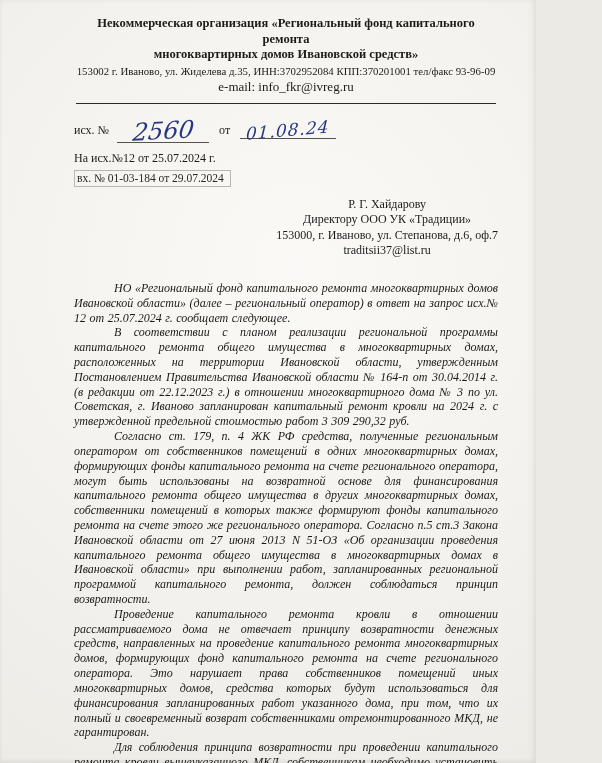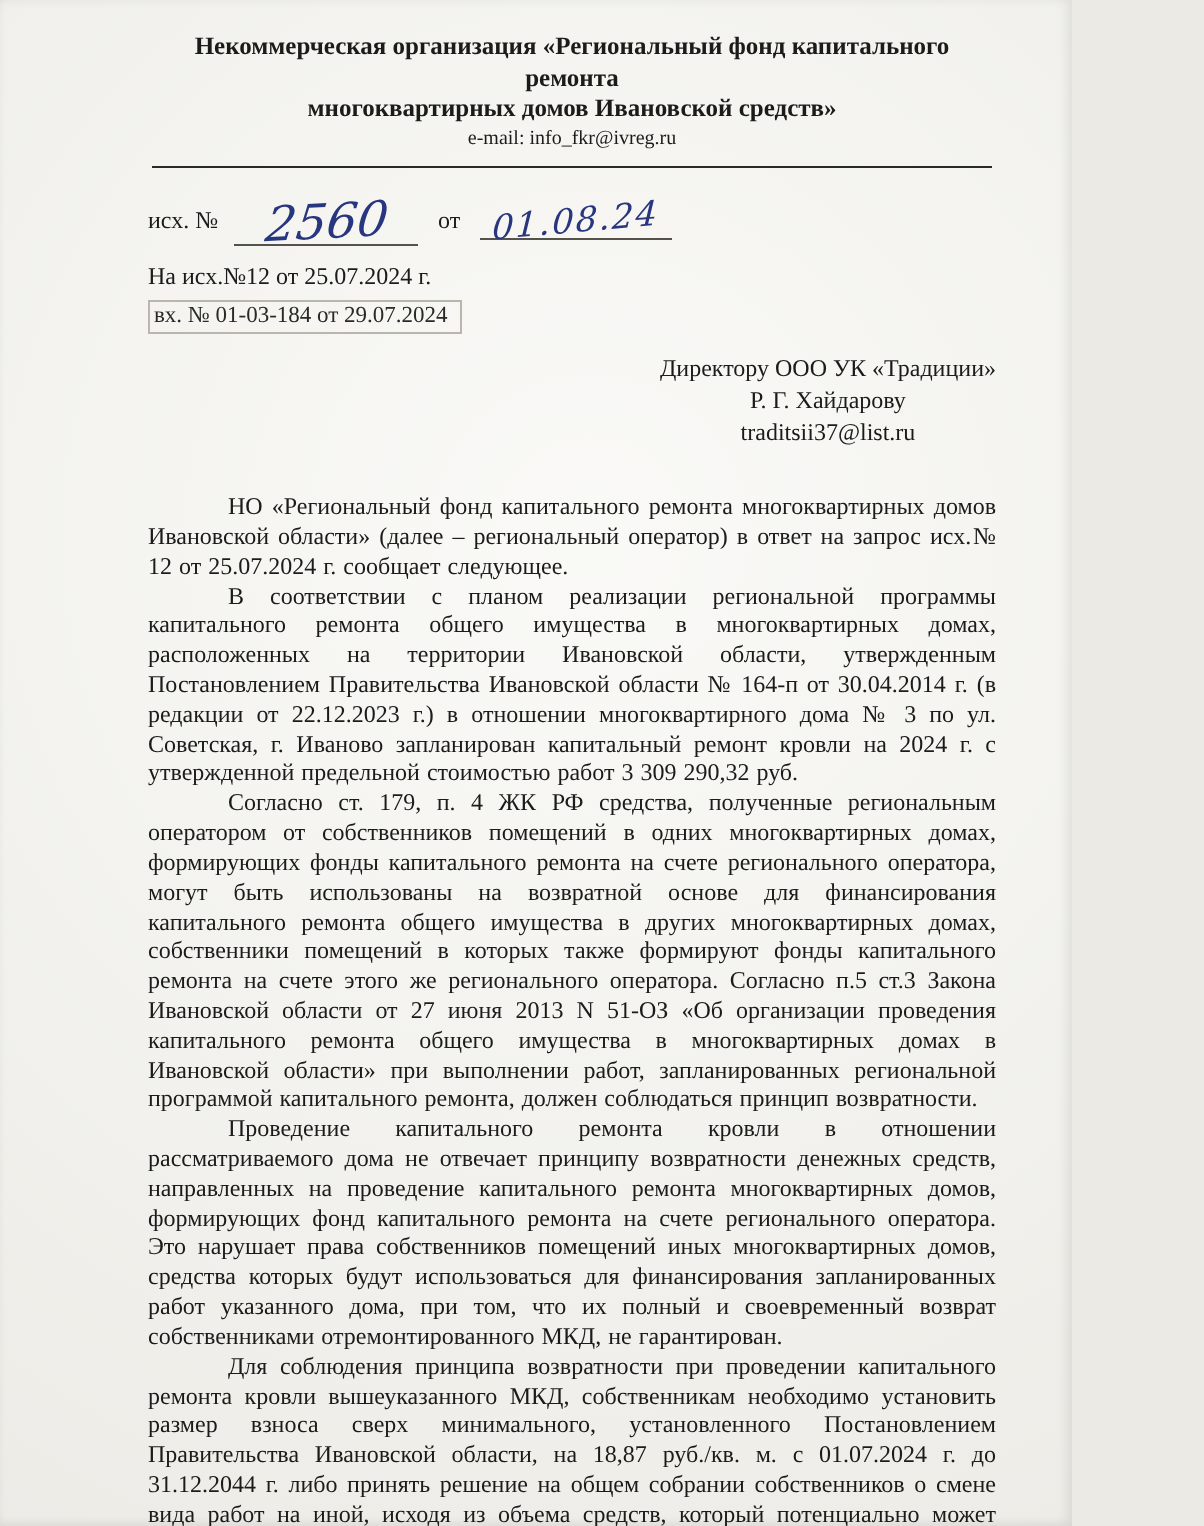--- a/index.html
+++ b/index.html
@@ -16,21 +16,21 @@
     background-image: radial-gradient(circle at 55% 35%, rgba(255,255,255,.5), rgba(0,0,0,.035));
     padding: 16px 38px 14px 74px;
     box-shadow: inset -3px 0 6px rgba(0,0,0,.06), inset 0 -2px 5px rgba(0,0,0,.04);
     overflow: hidden;
   }
 
   
   .letterhead { text-align: center; line-height: 1.25; }
   .org-name { font-weight: bold; font-size: 12.5px; }
   .org-contacts { font-size: 10.8px; margin-top: 2px; }
-  .org-email { font-size: 10px; margin-top: 1px; }
+  .org-email { font-size: 13px; margin-top: 1px; }
   .head-rule { border: none; border-top: 1.6px solid #2a2925; margin: 7px 2px 10px 2px; }
 
   
   .refs { font-size: 12px; }
   .ref-line1 { display: flex; align-items: center; height: 34px; }
   .ref-label { padding-bottom: 1px; }
   .blank {
     display: inline-flex; align-items: flex-end; justify-content: center;
     border-bottom: 1.2px solid #55524c; position: relative;
   }
@@ -56,32 +56,34 @@
     text-align: center; font-size: 12px; line-height: 1.3;
   }
   .recipient .line { white-space: nowrap; }
   .recipient .email { text-underline-offset: 2px; color: #1c1b19; }
 
   
   .body-text { margin-top: 22px; font-size: 12px; line-height: 1.235; }
   .body-text p {
     margin: 0; text-align: justify; text-indent: 40px;
     word-spacing: 0.5px;
+    font-style: italic;
   }
 </style>
 </head>
 <body>
 
 <div class="page">
 
   <div class="letterhead">
     <div class="org-name">
       <span>Некоммерческая организация «Региональный фонд капитального ремонта</span><br>
       <span>многоквартирных домов Ивановской средств»</span>
     </div>
+    <div class="org-contacts">153002 г. Иваново, ул. Жиделева д.35, ИНН:3702952084 КПП:370201001 тел/факс 93-96-09</div>
     <div class="org-email">e-mail: info_fkr@ivreg.ru</div>
   </div>
 
   <hr class="head-rule">
 
   <div class="refs">
     <div class="ref-line1">
       <span class="ref-label">исх. №</span>
       <span class="blank num">
         <span class="handwriting hw-number">2560</span>
@@ -89,22 +91,23 @@
       <span class="ref-label">от</span>
       <span class="blank date">
         <span class="handwriting hw-date">01.08.24</span>
       </span>
     </div>
     <div class="reply-ref">На исх.№12 от 25.07.2024 г.</div>
     <div class="incoming-ref">вх. № 01-03-184 от 29.07.2024</div>
   </div>
 
   <div class="recipient">
+    <div class="line">Р. Г. Хайдарову</div>
     <div class="line">Директору ООО УК «Традиции»</div>
-    <div class="line">Р. Г. Хайдарову</div>
+    <div class="line">153000, г. Иваново, ул. Степанова, д.6, оф.7</div>
     <div class="line email">traditsii37@list.ru</div>
   </div>
 
   <div class="body-text">
     <p>НО «Региональный фонд капитального ремонта многоквартирных домов Ивановской области» (далее – региональный оператор) в ответ на запрос исх.№ 12 от 25.07.2024 г. сообщает следующее.</p>
     <p>В соответствии с планом реализации региональной программы капитального ремонта общего имущества в многоквартирных домах, расположенных на территории Ивановской области, утвержденным Постановлением Правительства Ивановской области № 164-п от 30.04.2014 г. (в редакции от 22.12.2023 г.) в отношении многоквартирного дома № 3 по ул. Советская, г. Иваново запланирован капитальный ремонт кровли на 2024 г. с утвержденной предельной стоимостью работ 3 309 290,32 руб.</p>
     <p>Согласно ст. 179, п. 4 ЖК РФ средства, полученные региональным оператором от собственников помещений в одних многоквартирных домах, формирующих фонды капитального ремонта на счете регионального оператора, могут быть использованы на возвратной основе для финансирования капитального ремонта общего имущества в других многоквартирных домах, собственники помещений в которых также формируют фонды капитального ремонта на счете этого же регионального оператора. Согласно п.5 ст.3 Закона Ивановской области от 27 июня 2013 N 51-ОЗ «Об организации проведения капитального ремонта общего имущества в многоквартирных домах в Ивановской области» при выполнении работ, запланированных региональной программой капитального ремонта, должен соблюдаться принцип возвратности.</p>
     <p>Проведение капитального ремонта кровли в отношении рассматриваемого дома не отвечает принципу возвратности денежных средств, направленных на проведение капитального ремонта многоквартирных домов, формирующих фонд капитального ремонта на счете регионального оператора. Это нарушает права собственников помещений иных многоквартирных домов, средства которых будут использоваться для финансирования запланированных работ указанного дома, при том, что их полный и своевременный возврат собственниками отремонтированного МКД, не гарантирован.</p>
     <p>Для соблюдения принципа возвратности при проведении капитального ремонта кровли вышеуказанного МКД, собственникам необходимо установить размер взноса сверх минимального, установленного Постановлением Правительства Ивановской области, на 18,87 руб./кв. м. с 01.07.2024 г. до 31.12.2044 г. либо принять решение на общем собрании собственников о смене вида работ на иной, исходя из объема средств, который потенциально может быть собран собственниками.</p>
   </div>

